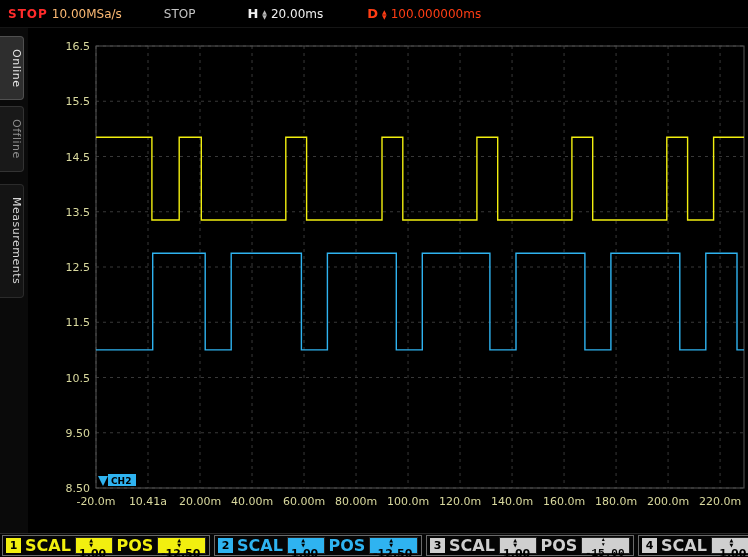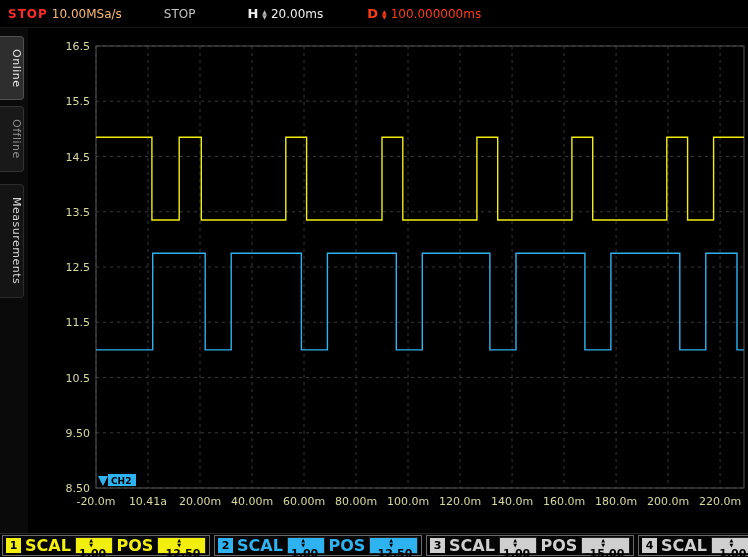--- a/index.html
+++ b/index.html
@@ -173,21 +173,21 @@
     <span class="badge" style="background: rgb(207, 207, 207);">3</span>
     <span class="chlabel" style="color: rgb(207, 207, 207);">SCAL</span>
     <span class="valuebox scal" style="background: rgb(207, 207, 207);">
       <span class="vspin">
           <i>▲</i>
           <i>▼</i>
         </span>
       <span>1.00</span>
     </span>
     <span class="chlabel" style="color: rgb(207, 207, 207);">POS</span>
-    <span class="valuebox pos" style="background: rgb(207, 207, 207);">
+    <span class="valuebox pos" style="background: rgb(207, 207, 207); font-family: Liberation Mono, monospace;">
       <span class="vspin">
           <i>▲</i>
           <i>▼</i>
         </span>
       <span>-15.00</span>
     </span>
   </div>
 
   <div class="chgroup">
     <span class="badge" style="background: rgb(207, 207, 207);">4</span>

